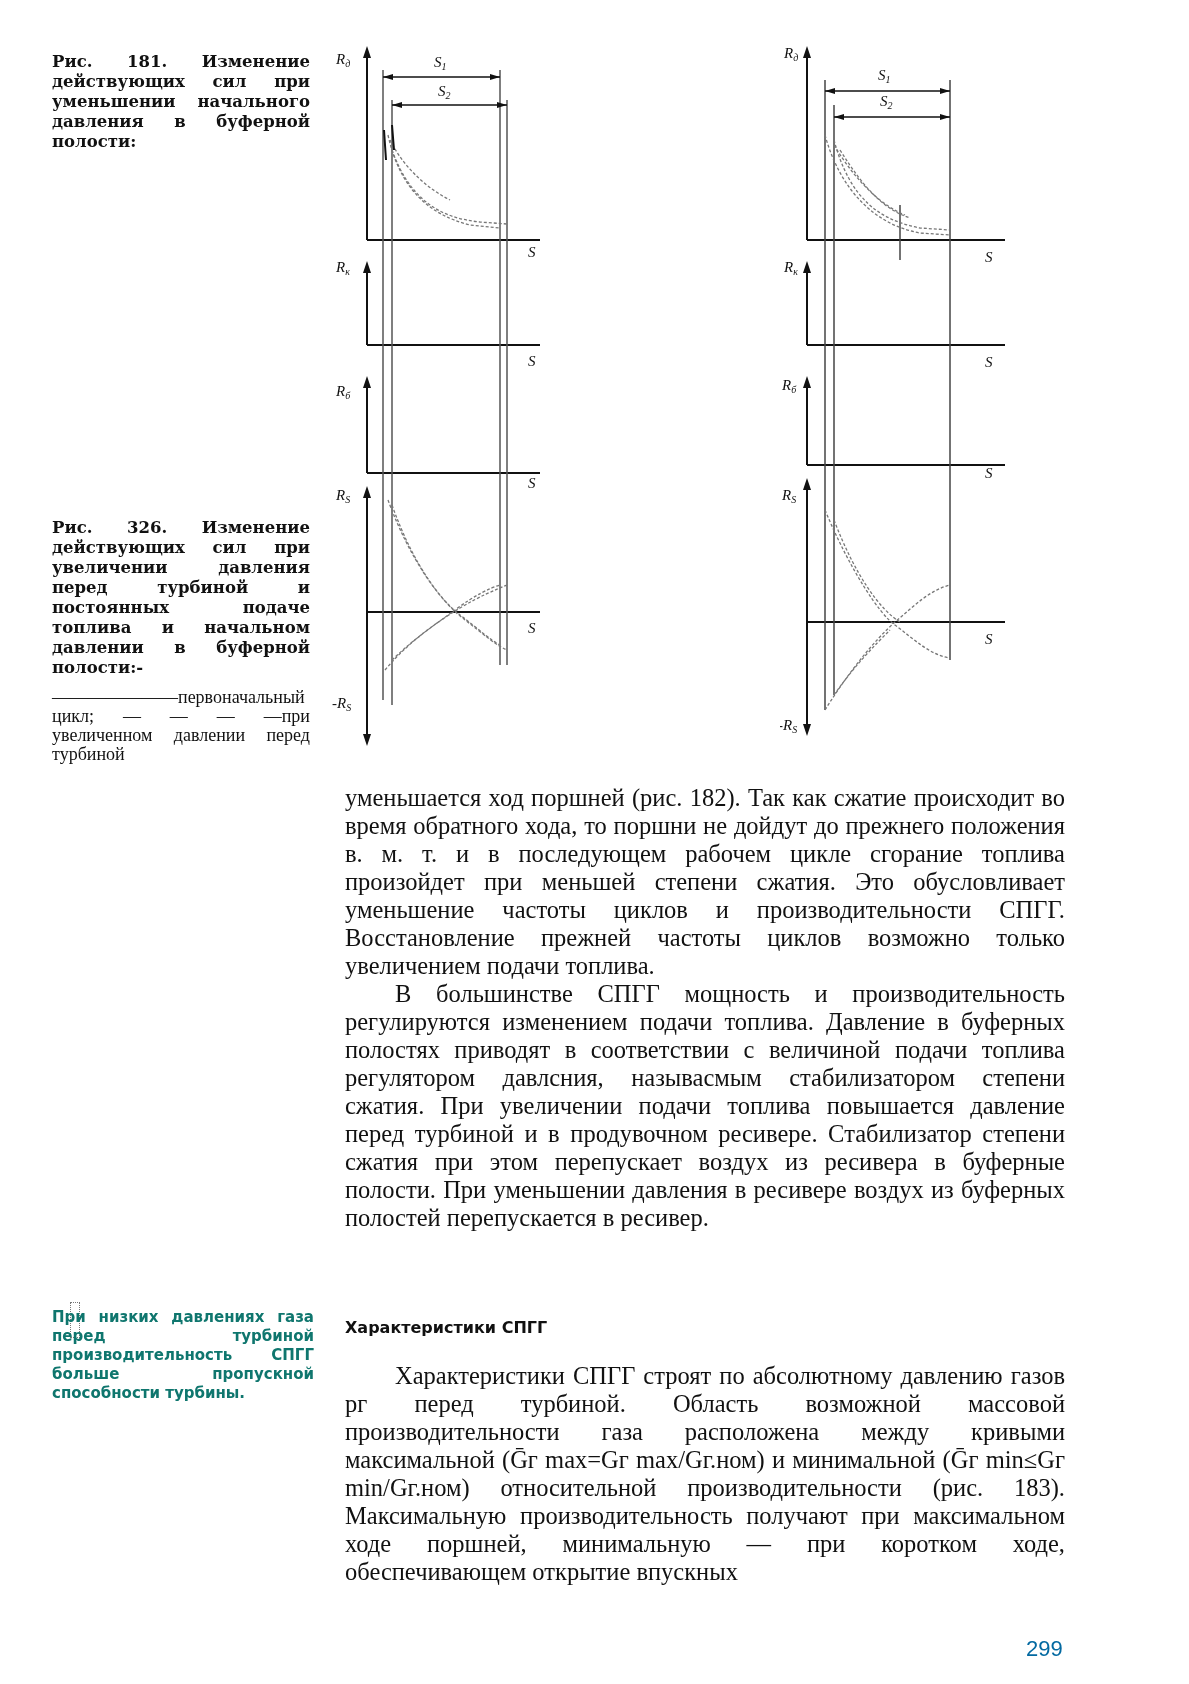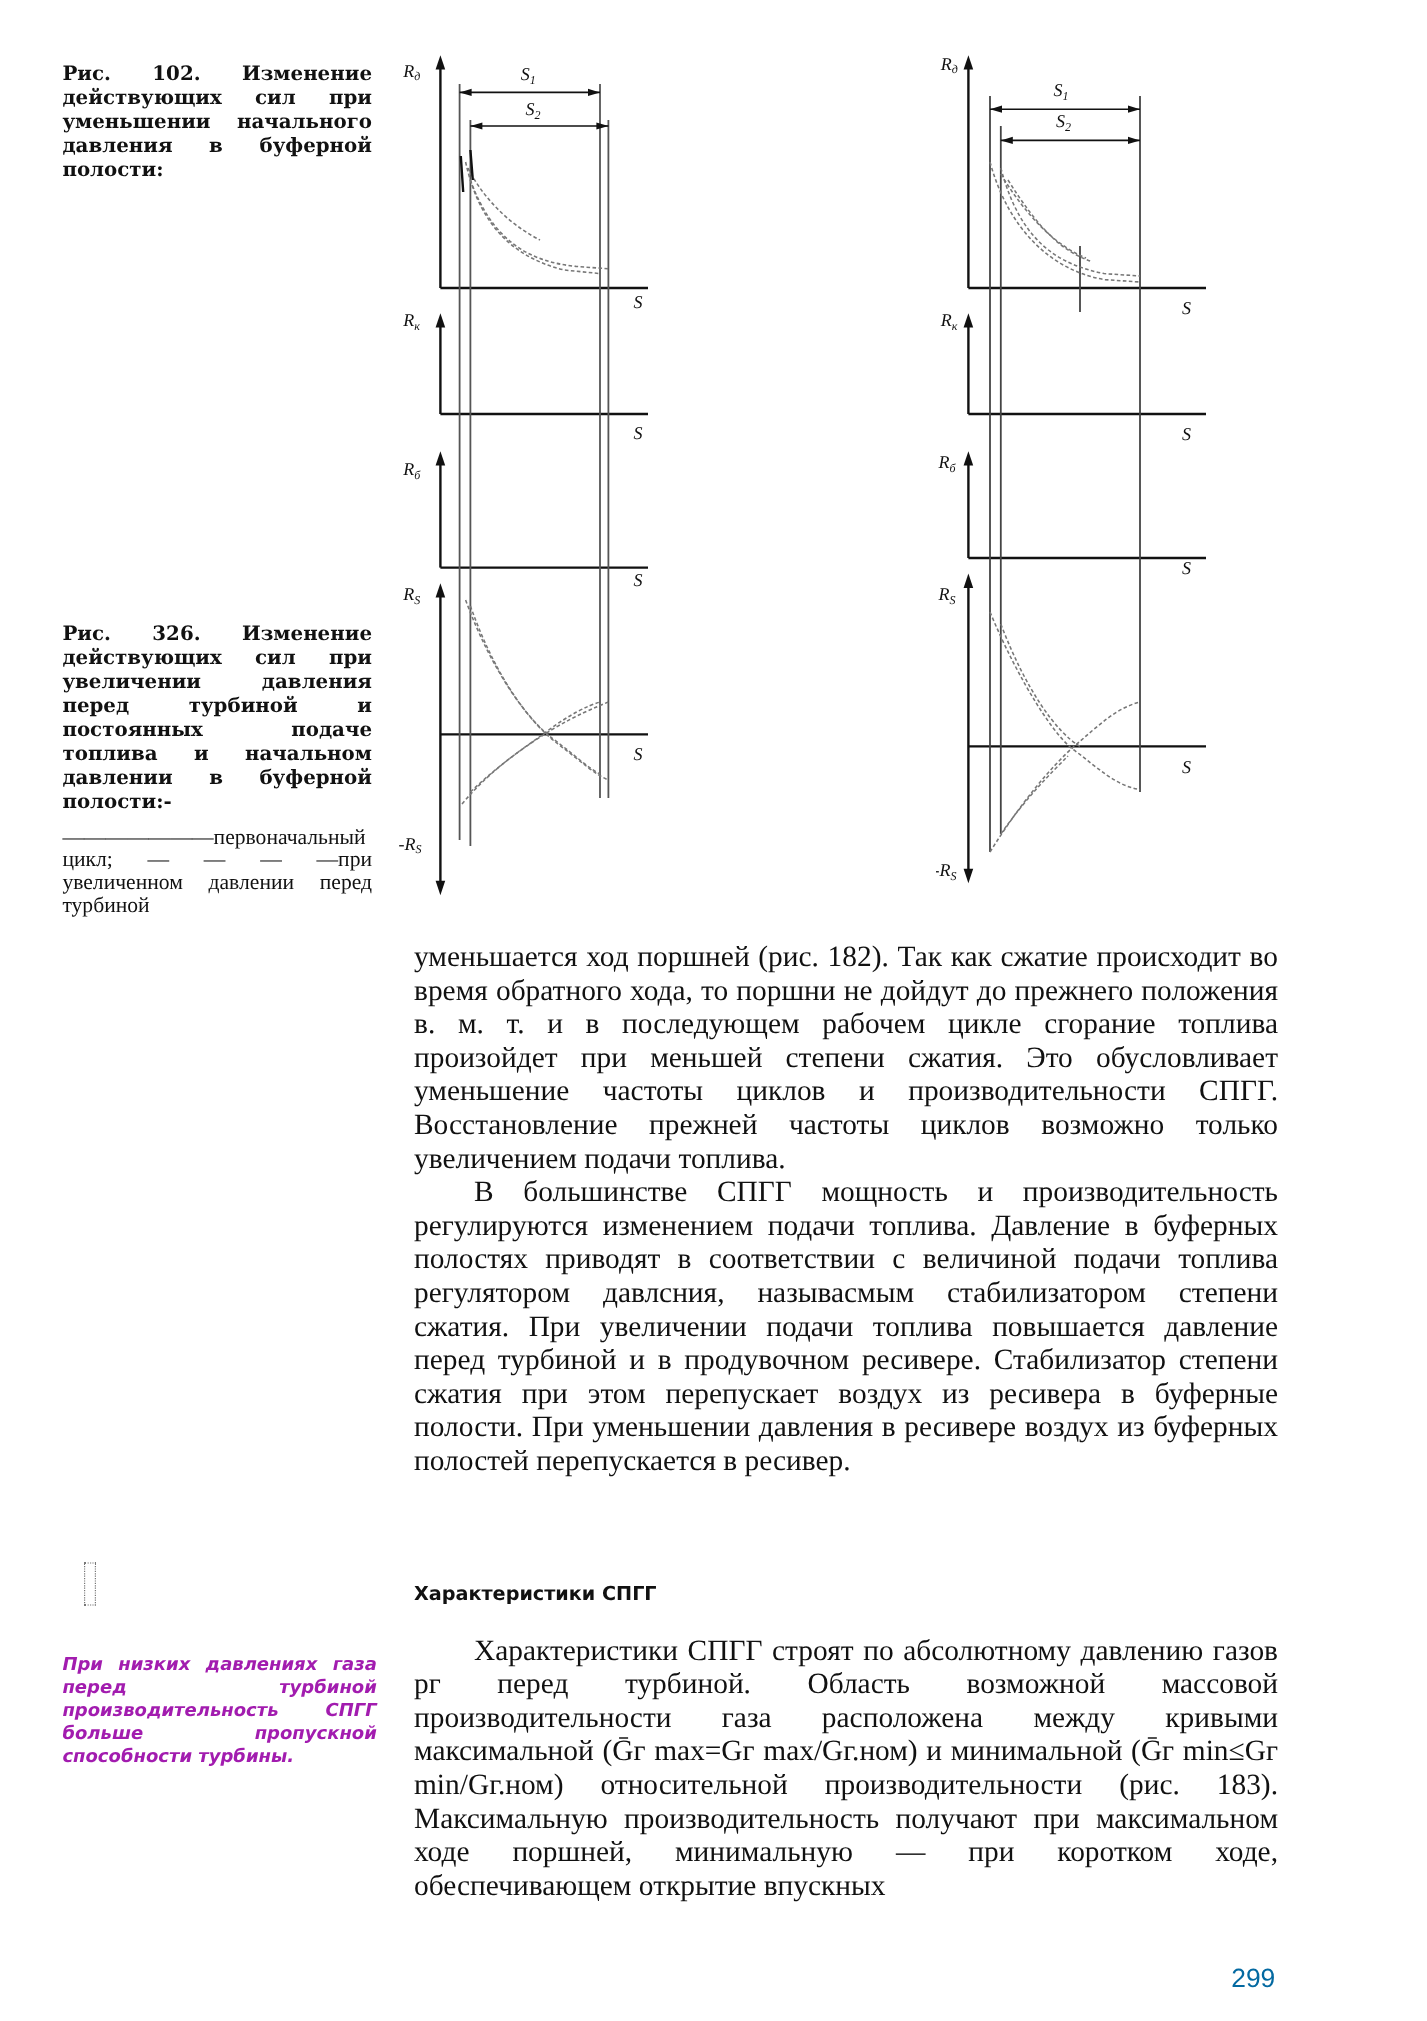--- a/index.html
+++ b/index.html
@@ -1,35 +1,35 @@
 <!DOCTYPE html>
 <html><head>
   <meta charset="utf-8">
   <style>
     html, body { margin: 0; padding: 0; background: #ffffff; }
     body { width: 1189px; height: 1684px; position: relative; overflow: hidden; color: #111; }
     .cap { position: absolute; left: 52px; width: 258px; font-family: "DejaVu Serif", serif; font-weight: bold; font-size: 16.5px; line-height: 20px; text-align: justify; color: #111; }
     .cap .title { display: block; }
     .cap .legend { display: block; margin-top: 10px; font-weight: normal; font-family: "Liberation Serif", serif; font-size: 18px; line-height: 19px; }
-    .side-note { position: absolute; left: 52px; top: 1378px; width: 262px; font-family: "DejaVu Sans", sans-serif; font-weight: bold; font-size: 15px; line-height: 19px; text-align: justify; color: #a21caf; font-style: italic; }
+    .side-note { position: absolute; left: 52px; top: 1308px; width: 262px; font-family: "DejaVu Sans", sans-serif; font-weight: bold; font-size: 15px; line-height: 19px; text-align: justify; color: #0f766e; }
     .body-text { position: absolute; left: 345px; width: 720px; font-family: "Liberation Serif", serif; font-size: 24.5px; line-height: 28px; text-align: justify; color: #111; }
     .body-text p { margin: 0; }
     .body-text p.indent { text-indent: 50px; }
     .section-head { position: absolute; left: 345px; top: 1318px; font-family: "DejaVu Sans", sans-serif; font-weight: bold; font-size: 16px; color: #111; }
     .page-num { position: absolute; left: 1026px; top: 1636px; font-family: Liberation Sans, sans-serif; font-size: 22px; color: #0369a1; }
     svg.fig { position: absolute; }
     .ax { font-family: "Liberation Serif", serif; font-style: italic; font-size: 15px; fill: #111; }
     .axsub { font-size: 10px; }
     .scanmark { position: absolute; left: 70px; top: 1302px; width: 8px; height: 34px; border: 1px dotted #777; }
   </style>
 </head>
 <body>
 
 <div class="cap" style="top:52px;">
-  <span class="title">Рис. 102. Изменение действующих сил при уменьшении начального давления в буферной полости:</span>
+  <span class="title">Рис. 181. Изменение действующих сил при уменьшении начального давления в буферной полости:</span>
 </div>
 
 <div class="cap" style="top:518px;">
   <span class="title">Рис. 326. Изменение действующих сил при увеличении давления перед турбиной и постоянных подаче топлива и начальном давлении в буферной полости:-</span>
   <span class="legend">———————первоначальный цикл; — — — —при увеличенном давлении перед турбиной</span>
 </div>
 
 <svg class="fig" style="left:330px; top:40px;" width="240" height="720" viewBox="0 0 240 720">
   <g stroke="#111" fill="none" stroke-width="2">
 

